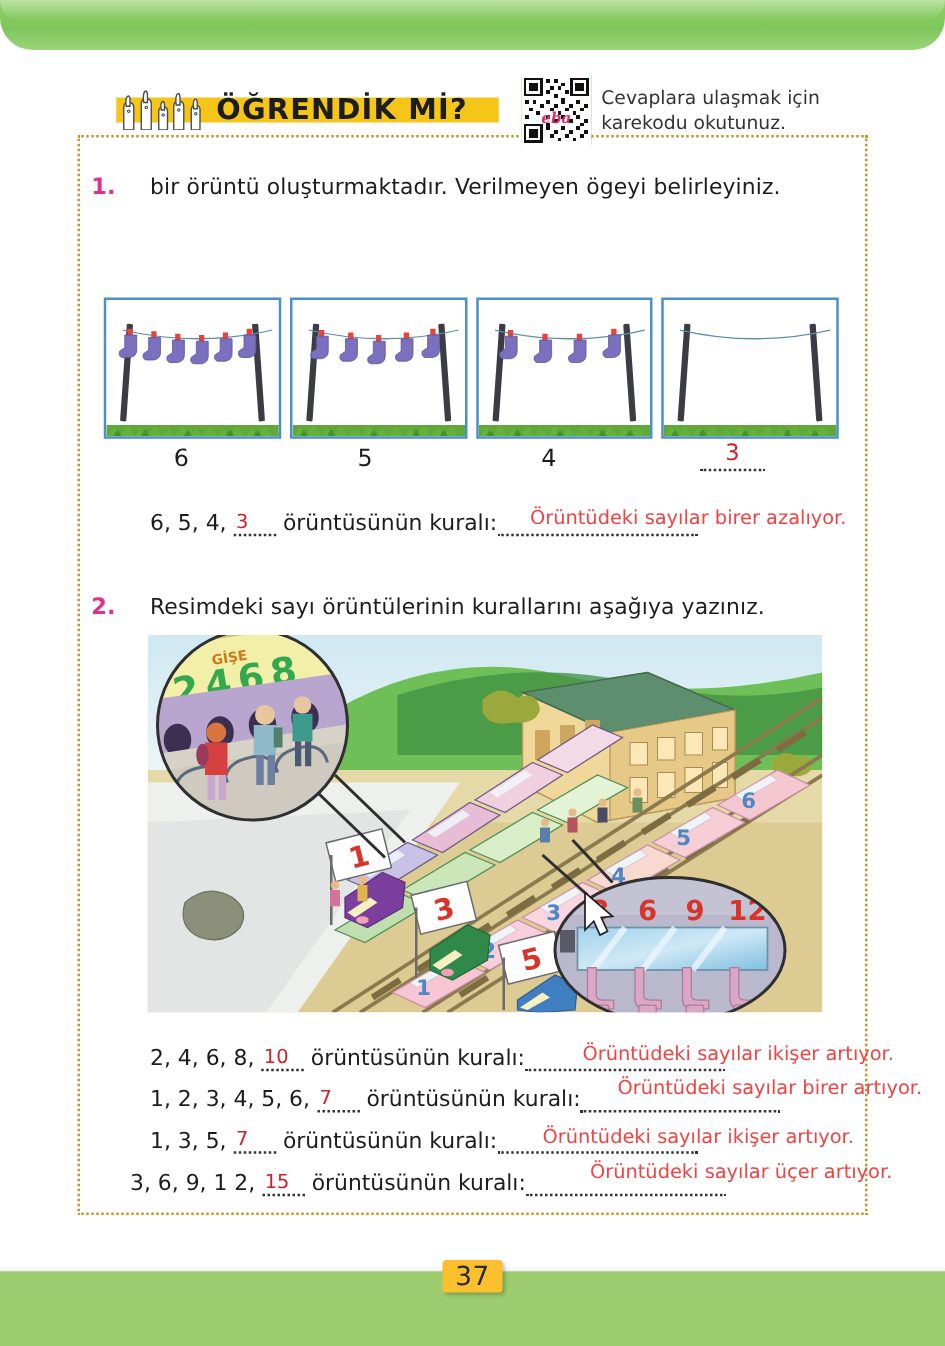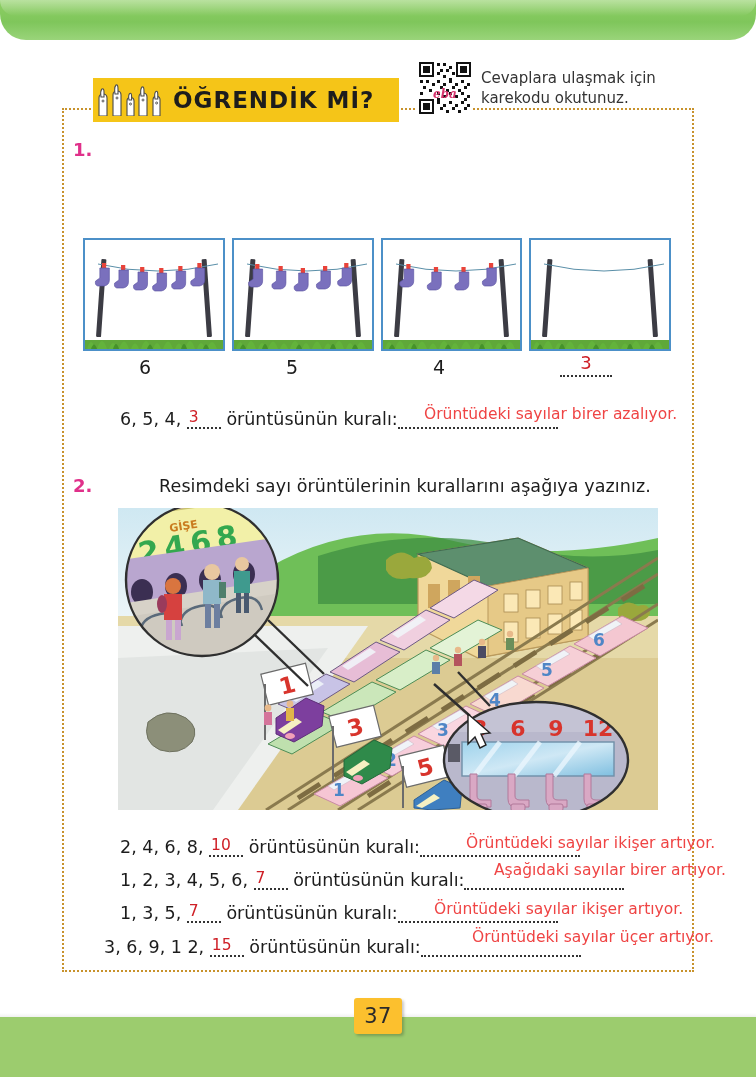--- a/index.html
+++ b/index.html
@@ -22,35 +22,35 @@
   .band-bottom{
     position:absolute;left:0;bottom:0;width:756px;height:60px;
     background:#9ccc6e;
   }
   .band-bottom-shade{
     position:absolute;left:0;bottom:60px;width:756px;height:4px;
     background:linear-gradient(180deg,rgba(255,255,255,0),rgba(0,0,0,.06));
   }
   .page-num{
     position:absolute;left:50%;transform:translateX(-50%);bottom:43px;
-    width:48px;height:36px;background:#fcc02e;border-radius:3px;
+    width:48px;height:26px;background:#fcc02e;border-radius:3px;
     box-shadow:2px 2px 3px rgba(0,0,0,.22);
     display:flex;align-items:center;justify-content:center;
     font-size:21px;color:#2b2b2b;font-family:"DejaVu Sans",sans-serif;
     letter-spacing:.5px;
   }
   
   .frame{
     position:absolute;left:62px;top:108px;width:632px;height:864px;
     border:2px dotted #c8922c;
     box-sizing:border-box;background:#fff;
   }
   
   .banner{
-    position:absolute;left:93px;top:78px;width:306px;height:44px;
+    position:absolute;left:93px;top:78px;width:306px;height:20px;
     background:#f5c518;display:flex;align-items:center;z-index:4;
   }
   .banner-hands{
     width:80px;height:32px;position:relative;flex:0 0 80px;
   }
   .banner-title{
     font-family:"DejaVu Sans",sans-serif;font-weight:bold;font-size:23px;
     color:#1d1d1d;letter-spacing:1px;white-space:nowrap;
   }
   
@@ -206,20 +206,21 @@
       </g>
       <text x="28" y="38" font-family="DejaVu Serif, serif" font-size="12" font-style="italic" font-weight="bold" fill="#d6336c" text-anchor="middle">eba</text>
     </svg>
   </div>
   <div class="qr-label">Cevaplara ulaşmak için
 karekodu okutunuz.</div>
 </div>
 
 <div class="qnum" style="left:73px;top:139px;">1.</div>
 <div class="qtext" style="left:120px;top:136px;width:570px;">
+  <div>bir örüntü oluşturmaktadır. Verilmeyen ögeyi belirleyiniz.</div>
 </div>
 
 <div class="boxes">
 
   <div class="sockbox">
     <div class="pole l"></div>
     <div class="pole r"></div>
     <svg class="line" viewBox="0 0 120 26" preserveAspectRatio="none">
       <path d="M0 2 Q60 16 120 2" fill="none" stroke="#5a8fa8" stroke-width="1"></path>
     </svg>
@@ -399,21 +400,21 @@
 <div class="arow" style="left:120px;top:409px;">
   <span>6, 5, 4,</span>
   <span class="fill">
     <span class="hand">3</span>
   </span>
   <span>örüntüsünün kuralı:</span><span class="ansline"></span>
 </div>
 <div class="redover" style="left:424px;top:405px;">Örüntüdeki sayılar birer azalıyor.</div>
 
 <div class="qnum" style="left:73px;top:475px;">2.</div>
-<div class="qtext" style="left:120px;top:472px;width:570px;text-align:center;">
+<div class="qtext" style="left:120px;top:472px;width:570px;">
   <div>Resimdeki sayı örüntülerinin kurallarını aşağıya yazınız.</div>
 </div>
 
 <div class="illus">
   <svg width="540" height="302" viewBox="0 0 540 302">
     <defs>
       <clipPath id="cBooth">
           <circle cx="84" cy="72" r="76"></circle>
         </clipPath>
       <clipPath id="cSeat">
@@ -710,21 +711,21 @@
 </div>
 <div class="redover" style="left:466px;top:834px;">Örüntüdeki sayılar ikişer artıyor.</div>
 
 <div class="arow" style="left:120px;top:870px;">
   <span>1, 2, 3, 4, 5, 6,</span>
   <span class="fill">
     <span class="hand">7</span>
   </span>
   <span>örüntüsünün kuralı:</span><span class="ansline"></span>
 </div>
-<div class="redover" style="left:494px;top:861px;">Aşağıdaki sayılar birer artıyor.</div>
+<div class="redover" style="left:494px;top:861px;">Örüntüdeki sayılar birer artıyor.</div>
 
 <div class="arow" style="left:120px;top:903px;">
   <span>1, 3, 5,</span>
   <span class="fill">
     <span class="hand">7</span>
   </span>
   <span>örüntüsünün kuralı:</span><span class="ansline"></span>
 </div>
 <div class="redover" style="left:434px;top:900px;">Örüntüdeki sayılar ikişer artıyor.</div>
 

